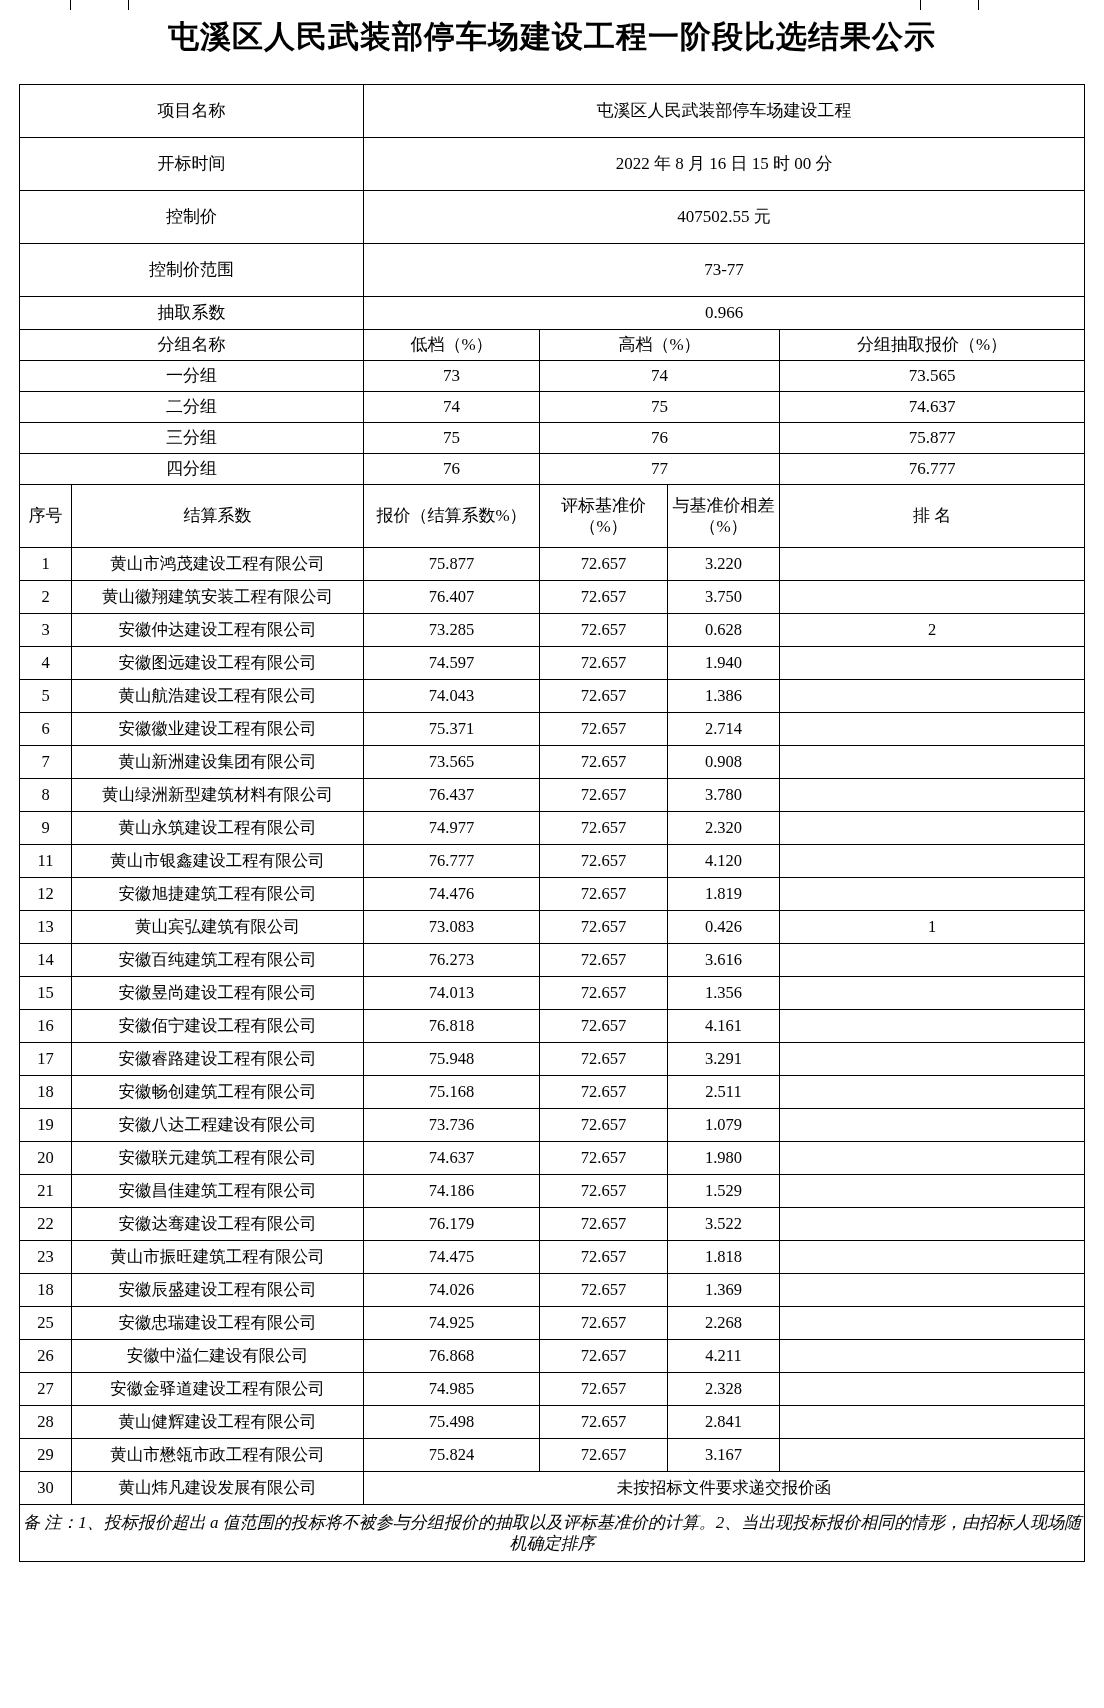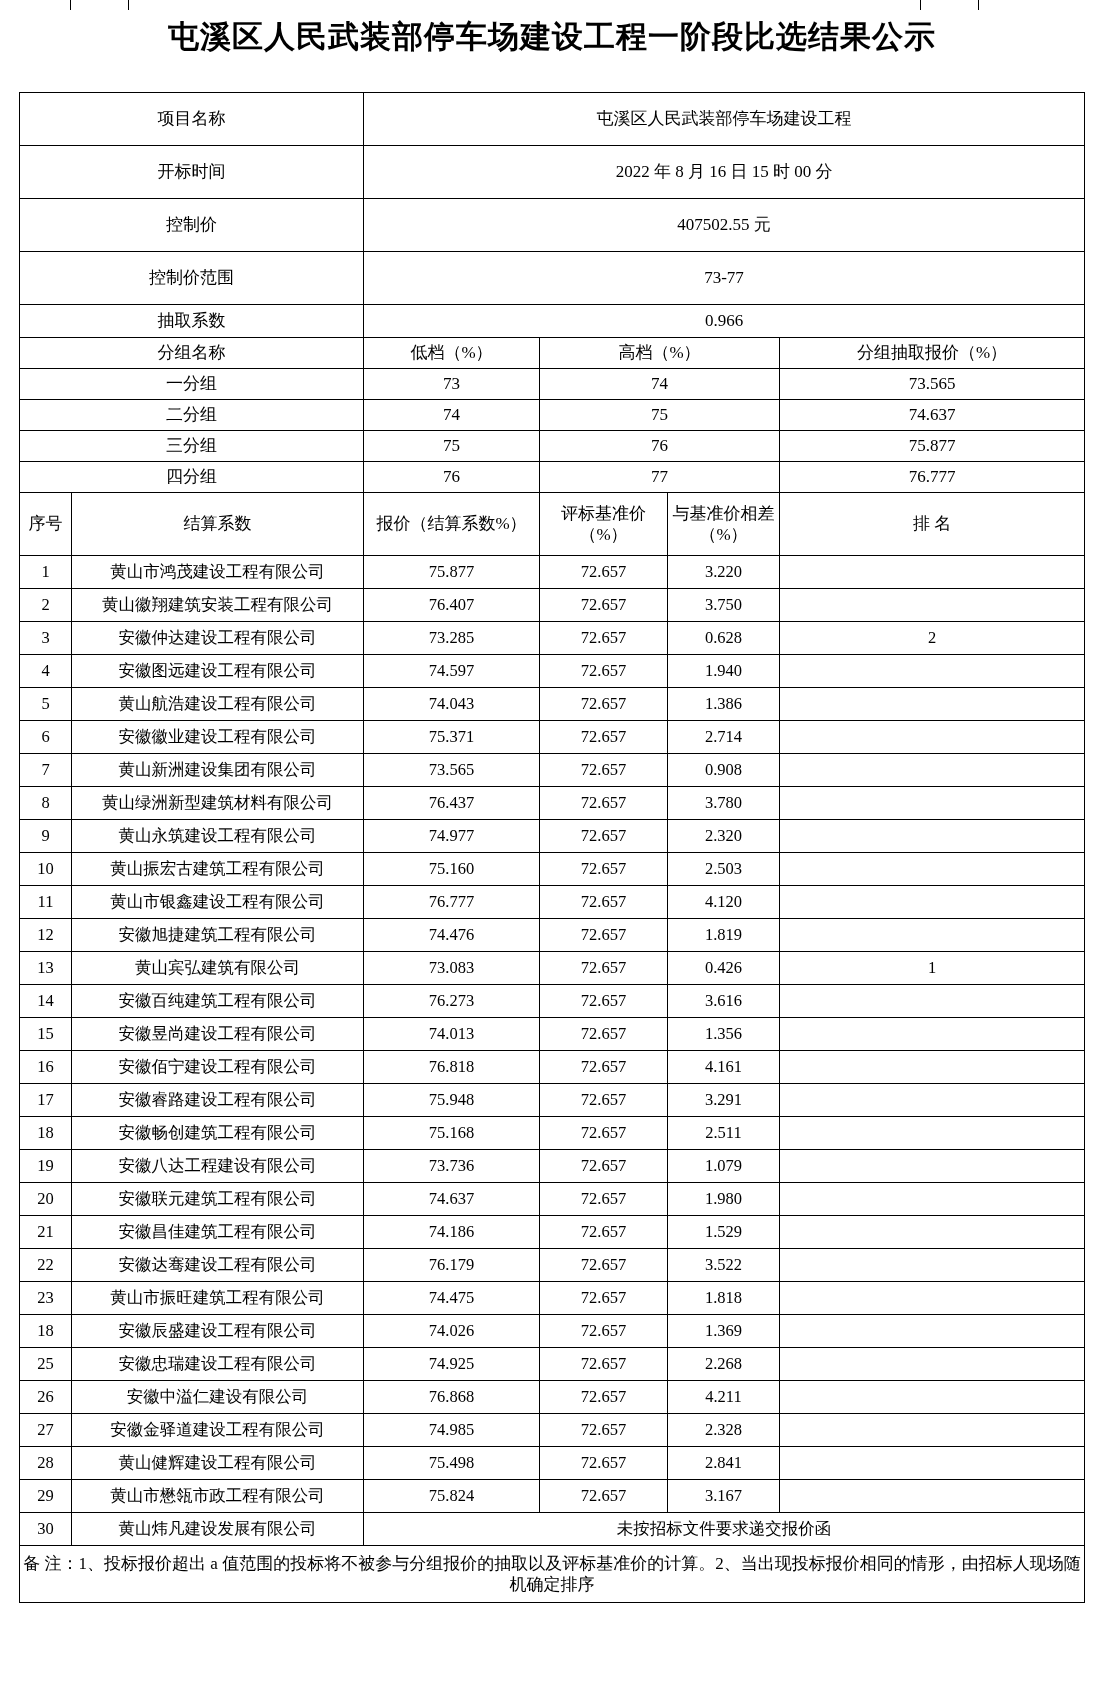--- a/index.html
+++ b/index.html
@@ -37,21 +37,21 @@
     font-family: "Liberation Sans", "DejaVu Sans", sans-serif;
     font-weight: bold;
     font-size: 31px;
     letter-spacing: 1px;
     padding-top: 16px;
     padding-bottom: 22px;
   }
   table.main {
     border-collapse: collapse;
     width: 1066px;
-    margin: 12px auto;
+    margin: 4px auto;
     table-layout: fixed;
   }
   table.main td {
     border: 1px solid #000000;
     padding: 0;
     text-align: center;
     vertical-align: middle;
     font-size: 17px;
     line-height: 1.25;
   }
@@ -86,20 +86,21 @@
   }
   td.company {
     font-size: 16.5px;
   }
   td.note {
     text-align: left;
     font-size: 17px;
     line-height: 1.45;
     padding: 4px 6px 6px 6px;
     height: 56px;
+    font-style: italic;
   }
 </style>
 </head>
 <body>
 
 <div class="page">
 
   <div class="crop-marks">
     <span style="left:70px"></span>
     <span style="left:128px"></span>
@@ -249,28 +250,20 @@
         </tr>
         <tr class="bid">
           <td class="num-cell">9</td>
           <td class="company">黄山永筑建设工程有限公司</td>
           <td class="num-cell">74.977</td>
           <td class="num-cell">72.657</td>
           <td class="num-cell">2.320</td>
           <td class="num-cell"></td>
         </tr>
         <tr class="bid">
-          <td class="num-cell">10</td>
-          <td class="company">黄山振宏古建筑工程有限公司</td>
-          <td class="num-cell">75.160</td>
-          <td class="num-cell">72.657</td>
-          <td class="num-cell">2.503</td>
-          <td class="num-cell"></td>
-        </tr>
-        <tr class="bid">
           <td class="num-cell">11</td>
           <td class="company">黄山市银鑫建设工程有限公司</td>
           <td class="num-cell">76.777</td>
           <td class="num-cell">72.657</td>
           <td class="num-cell">4.120</td>
           <td class="num-cell"></td>
         </tr>
         <tr class="bid">
           <td class="num-cell">12</td>
           <td class="company">安徽旭捷建筑工程有限公司</td>

